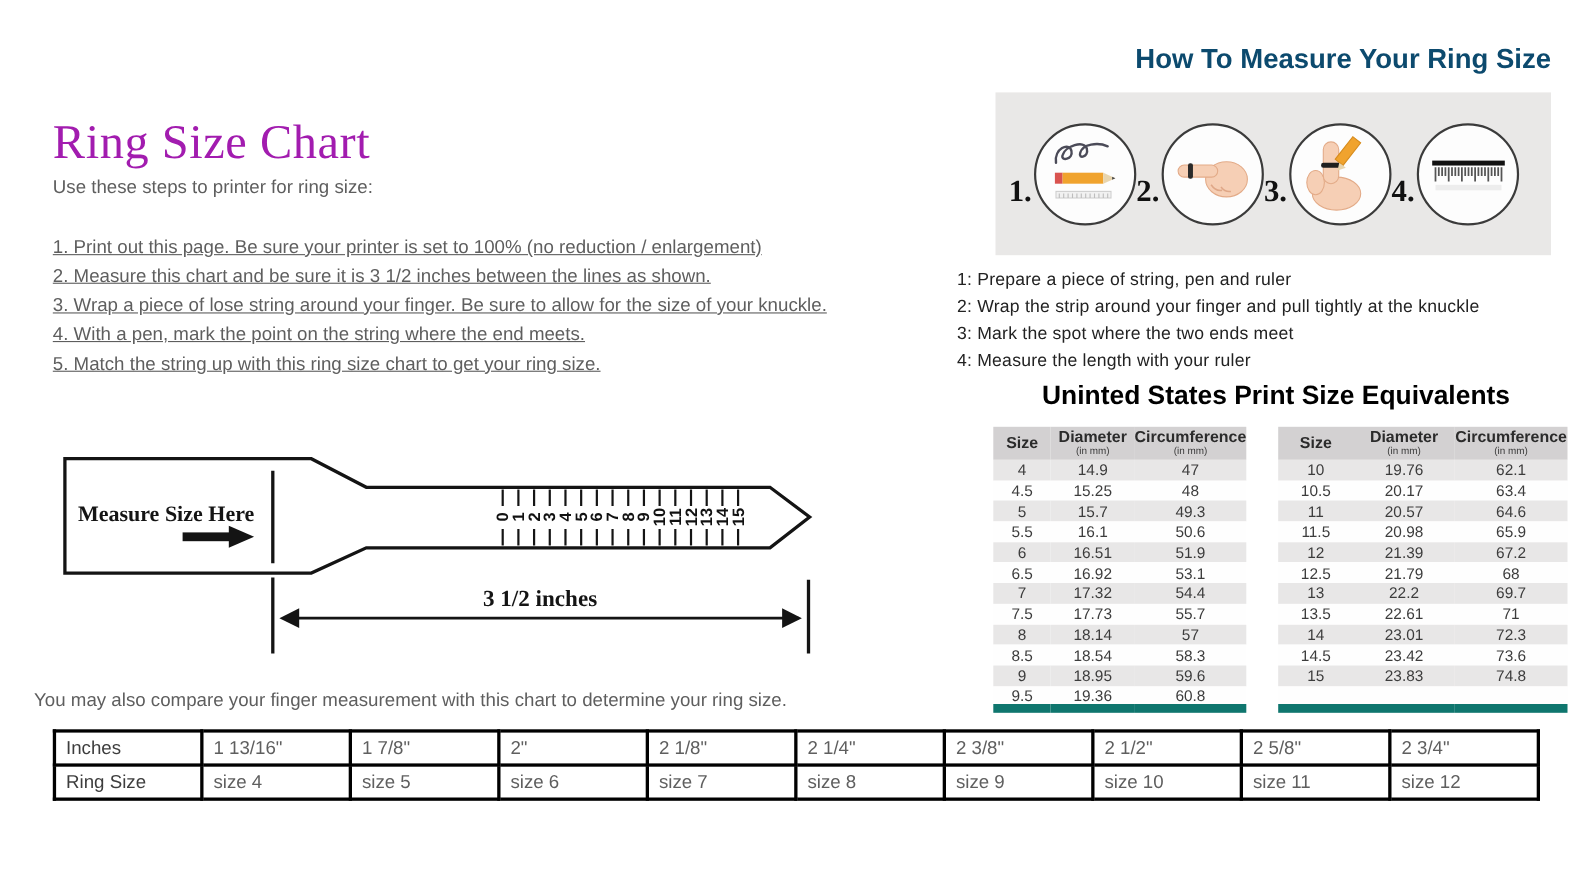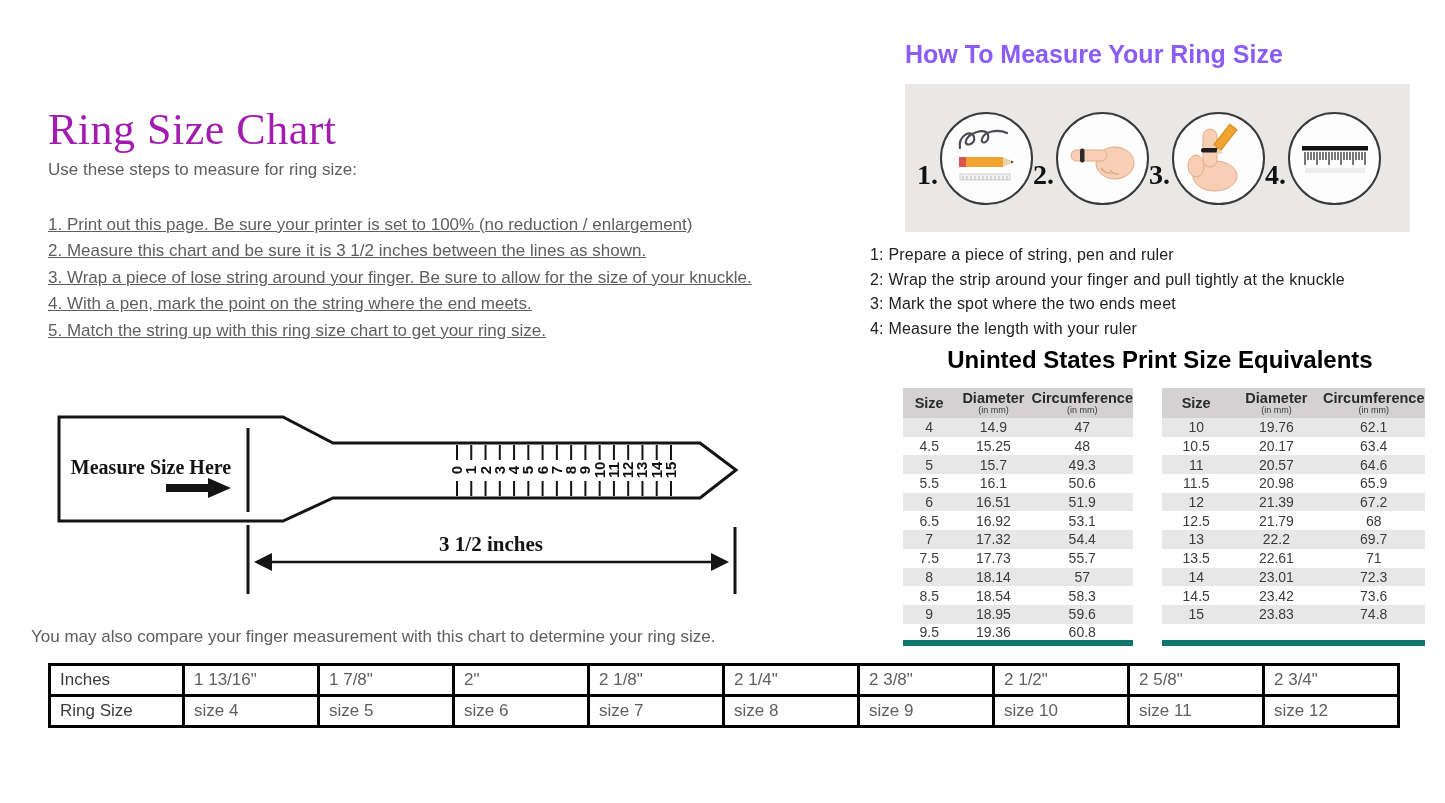--- a/index.html
+++ b/index.html
@@ -21,51 +21,51 @@
 
   .compare-note { position:absolute; left:31px; top:627px; font-size:17px; color:#5e5e5e; }
 
   .compare-table { position:absolute; left:48px; top:663px; border-collapse:collapse; }
   .compare-table td { border:3px solid #000; height:31px; font-size:17px; padding-left:9px;
                       color:#5f5f5f; vertical-align:middle; background:#fff; }
   .compare-table td.row-label { font-weight:normal; color:#3d3d3d; width:134px; }
   .compare-table td.cell { width:135px; }
 
   
-  .howto-title { position:absolute; left:905px; top:40px; width:505px; text-align:left;
-                 font-size:25px; font-weight:bold; color:#8b5cf6; }
+  .howto-title { position:absolute; left:905px; top:40px; width:505px; text-align:right;
+                 font-size:25px; font-weight:bold; color:#0c4a6e; }
   .howto-box { position:absolute; left:905px; top:84px; width:505px; height:148px; background:#e9e8e7;
                display:flex; align-items:center; padding-left:12px; }
   .howto-step { display:flex; align-items:flex-end; }
   .howto-num { font-family:"Liberation Serif", serif; font-weight:bold; font-size:28px; color:#111;
                margin:0 2px 14px 0; }
   .howto-circle { width:93px; height:93px; border-radius:50%; border:2.5px solid #3b3b3b;
                   background:#fdfdfd; display:flex; align-items:center; justify-content:center; }
   .howto-steps { position:absolute; left:870px; top:243px; }
   .howto-steps p { font-size:16px; color:#222; line-height:24.6px; letter-spacing:0.2px; }
 
   .equiv-title { position:absolute; left:900px; top:346px; width:520px; text-align:center;
                  font-size:24px; font-weight:bold; color:#000; }
 
-  .us-table { border-collapse:collapse; border-bottom:6px solid #0f766e; }
+  .us-table { border-collapse:collapse; border-bottom:8px solid #0f766e; }
   .us-table-left  { position:absolute; left:903px;  top:388px; width:230px; }
   .us-table-right { position:absolute; left:1162px; top:388px; width:263px; }
   .us-table thead th { background:#d3d1d2; font-size:14.5px; color:#2b2b2b; font-weight:bold;
                        padding:2px 0 3px 0; text-align:center; }
   .us-table thead th .unit { display:block; font-size:9px; font-weight:normal; color:#3a3a3a; margin-top:-1px; }
   .us-table td { height:18.7px; font-size:14px; color:#3c3c3c; text-align:center; padding:0; }
   .us-table tbody tr:nth-child(odd)  td { background:#e8e7e7; }
   .us-table tbody tr:nth-child(even) td { background:#fefefe; }
   .us-table col.c-size { width:26%; } .us-table col.c-dia { width:35%; } .us-table col.c-cir { width:39%; }
 </style>
 </head>
 <body>
 
 <h1 class="page-title">Ring Size Chart</h1>
-<div class="intro">Use these steps to measure for ring size:</div>
+<div class="intro">Use these steps to printer for ring size:</div>
 
 <ul class="steps-list">
   <li>1. Print out this page. Be sure your printer is set to 100% (no reduction / enlargement)</li>
   <li>2. Measure this chart and be sure it is 3 1/2 inches between the lines as shown.</li>
   <li>3. Wrap a piece of lose string around your finger. Be sure to allow for the size of your knuckle.</li>
   <li>4. With a pen, mark the point on the string where the end meets.</li>
   <li>5. Match the string up with this ring size chart to get your ring size.</li>
 </ul>
 
 <div class="sizer-wrap">

